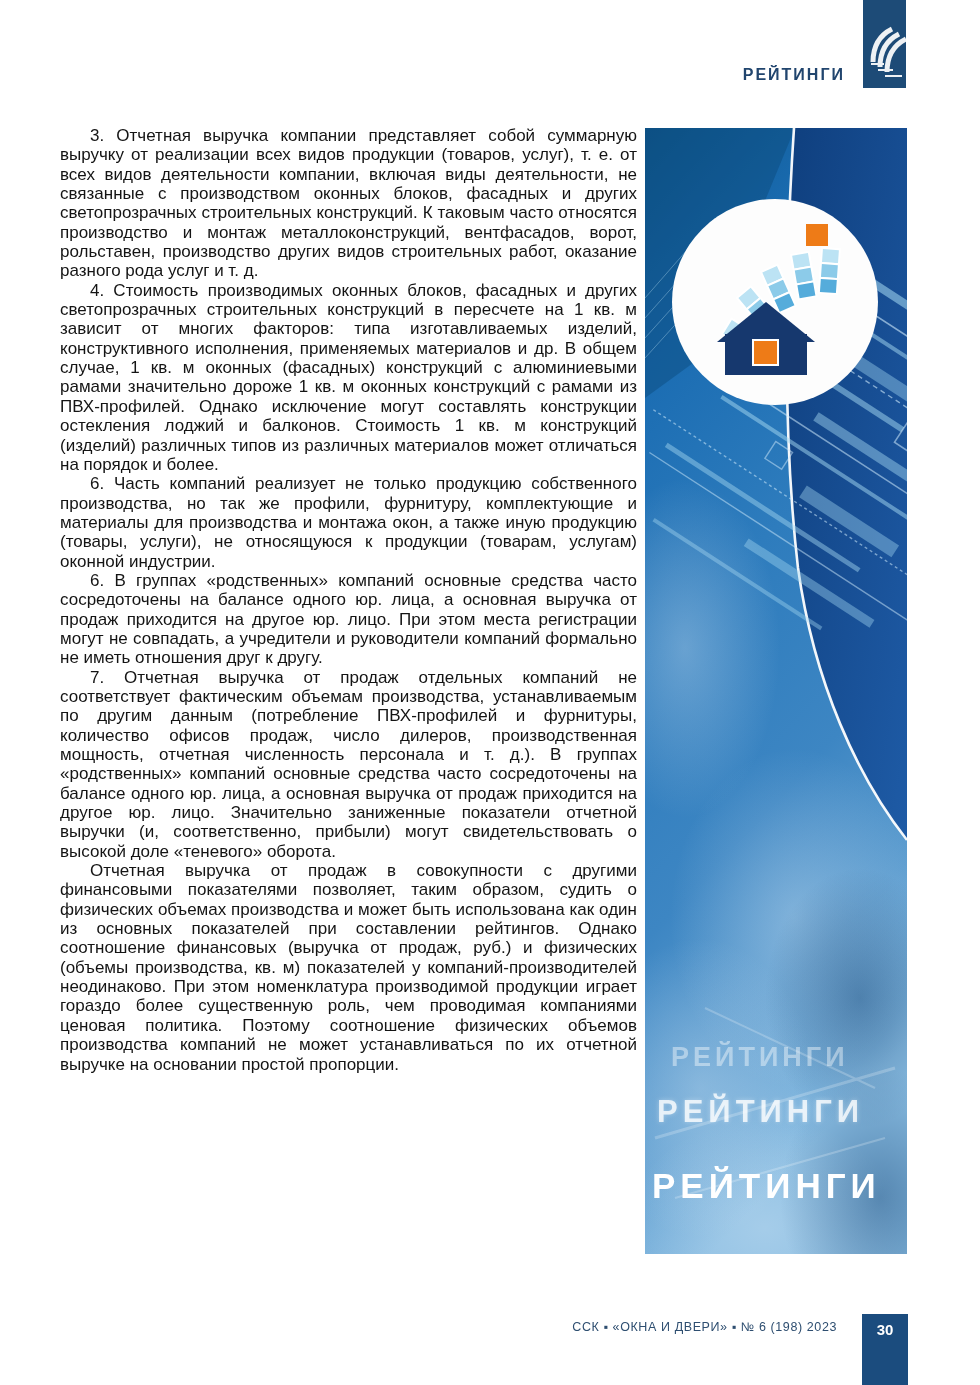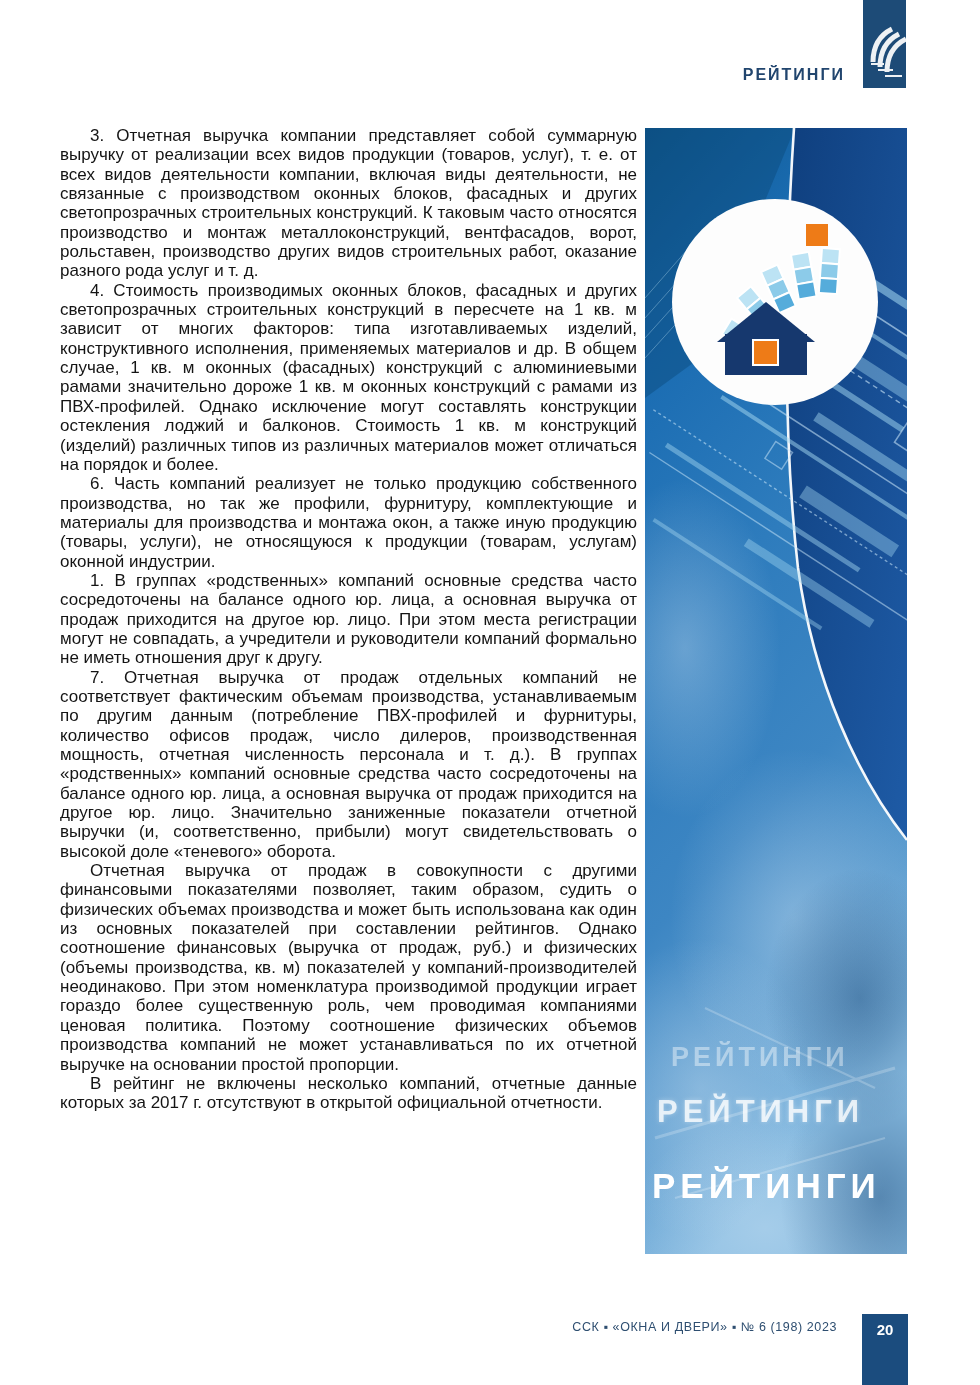--- a/index.html
+++ b/index.html
@@ -66,24 +66,23 @@
       <path d="M15,70 h15" stroke-width="2"></path>
       <path d="M22,76 h17" stroke-width="2"></path>
     </g>
   </svg>
 </div>
 
 <main class="article">
   <p>3. Отчетная выручка компании представляет собой суммарную выручку от реализации всех видов продукции (товаров, услуг), т. е. от всех видов деятельности компании, включая виды деятельности, не связанные с производством оконных блоков, фасадных и других светопрозрачных строительных конструкций. К таковым часто относятся производство и монтаж металлоконструкций, вентфасадов, ворот, рольставен, производство других видов строительных работ, оказание разного рода услуг и т. д.</p>
   <p>4. Стоимость производимых оконных блоков, фасадных и других светопрозрачных строительных конструкций в пересчете на 1 кв. м зависит от многих факторов: типа изготавливаемых изделий, конструктивного исполнения, применяемых материалов и др. В общем случае, 1 кв. м оконных (фасадных) конструкций с алюминиевыми рамами значительно дороже 1 кв. м оконных конструкций с рамами из ПВХ-профилей. Однако исключение могут составлять конструкции остекления лоджий и балконов. Стоимость 1 кв. м конструкций (изделий) различных типов из различных материалов может отличаться на порядок и более.</p>
   <p>6. Часть компаний реализует не только продукцию собственного производства, но так же профили, фурнитуру, комплектующие и материалы для производства и монтажа окон, а также иную продукцию (товары, услуги), не относящуюся к продукции (товарам, услугам) оконной индустрии.</p>
-  <p>1. В группах «родственных» компаний основные средства часто сосредоточены на балансе одного юр. лица, а основная выручка от продаж приходится на другое юр. лицо. При этом места регистрации могут не совпадать, а учредители и руководители компаний формально не иметь отношения друг к другу.</p>
+  <p>6. В группах «родственных» компаний основные средства часто сосредоточены на балансе одного юр. лица, а основная выручка от продаж приходится на другое юр. лицо. При этом места регистрации могут не совпадать, а учредители и руководители компаний формально не иметь отношения друг к другу.</p>
   <p>7. Отчетная выручка от продаж отдельных компаний не соответствует фактическим объемам производства, устанавливаемым по другим данным (потребление ПВХ-профилей и фурнитуры, количество офисов продаж, число дилеров, производственная мощность, отчетная численность персонала и т. д.). В группах «родственных» компаний основные средства часто сосредоточены на балансе одного юр. лица, а основная выручка от продаж приходится на другое юр. лицо. Значительно заниженные показатели отчетной выручки (и, соответственно, прибыли) могут свидетельствовать о высокой доле «теневого» оборота.</p>
   <p>Отчетная выручка от продаж в совокупности с другими финансовыми показателями позволяет, таким образом, судить о физических объемах производства и может быть использована как один из основных показателей при составлении рейтингов. Однако соотношение финансовых (выручка от продаж, руб.) и физических (объемы производства, кв. м) показателей у компаний-производителей неодинаково. При этом номенклатура производимой продукции играет гораздо более существенную роль, чем проводимая компаниями ценовая политика. Поэтому соотношение физических объемов производства компаний не может устанавливаться по их отчетной выручке на основании простой пропорции.</p>
-  <p>В рейтинг не включены несколько компаний, отчетные данные которых за 2017 г. отсутствуют в открытой официальной отчетности.</p>
 </main>
 
 <aside class="sidebar">
   <svg width="262" height="1126" viewBox="0 0 262 1126">
     <defs>
       <linearGradient id="bg" x1="0" y1="0" x2="0.25" y2="1">
         <stop offset="0" stop-color="#0e568c"></stop>
         <stop offset="0.2" stop-color="#1a6cb2"></stop>
         <stop offset="0.45" stop-color="#2e7cbd"></stop>
         <stop offset="0.68" stop-color="#3d86c3"></stop>
@@ -190,14 +189,14 @@
     </g>
   </svg>
 
   <div class="wm wm-1">РЕЙТИНГИ</div>
   <div class="wm wm-2">РЕЙТИНГИ</div>
   <div class="wm wm-3">РЕЙТИНГИ</div>
 </aside>
 
 <div class="footer-imprint">ССК ▪ «ОКНА И ДВЕРИ» ▪ № 6 (198) 2023</div>
 <div class="page-badge">
-  <span>20</span>
+  <span>30</span>
 </div>
 
 </body></html>

